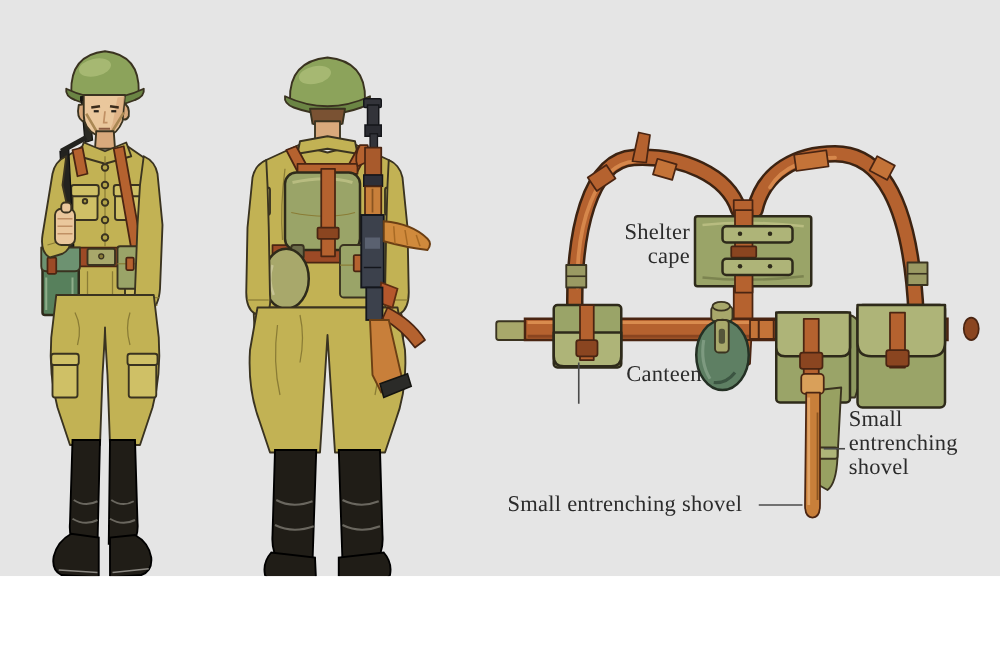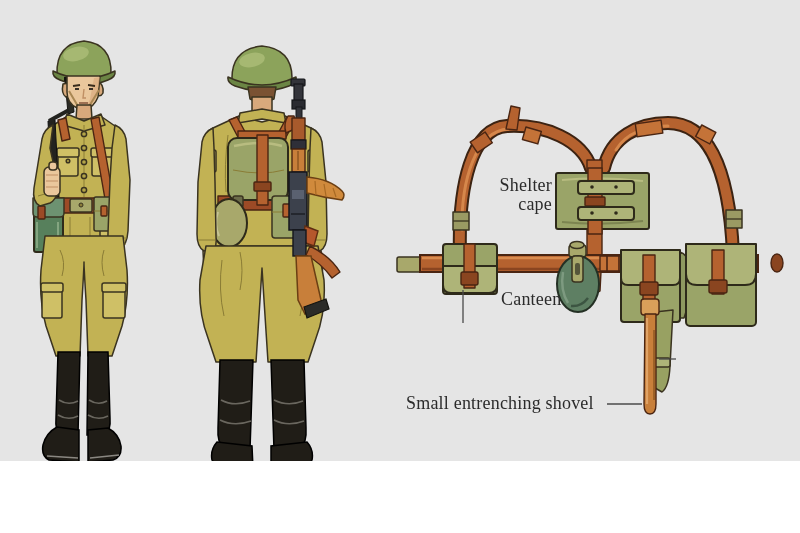--- a/index.html
+++ b/index.html
@@ -344,16 +344,19 @@
     </g>
   </g>
 </svg>
 
 <div class="lbl right" style="left:430px;top:176px;width:122px;">Shelter
 cape</div>
 
 
 <div class="lbl" style="left:501px;top:290px;">Canteen</div>
 
+<div class="lbl" style="left:679px;top:326px;width:110px;">Small
+entrenching
+shovel</div>
 
 <div class="lbl" style="left:406px;top:394px;">Small entrenching shovel</div>
 
 </div>
 
 </body></html>

